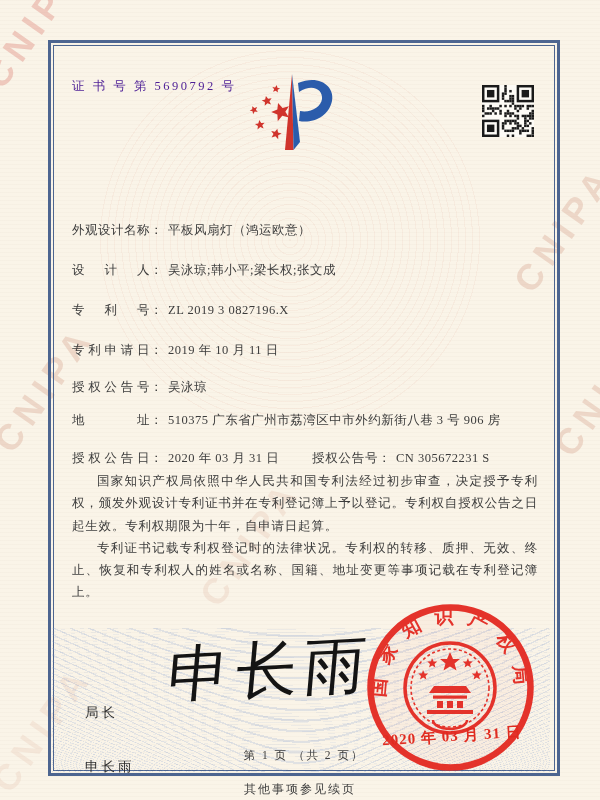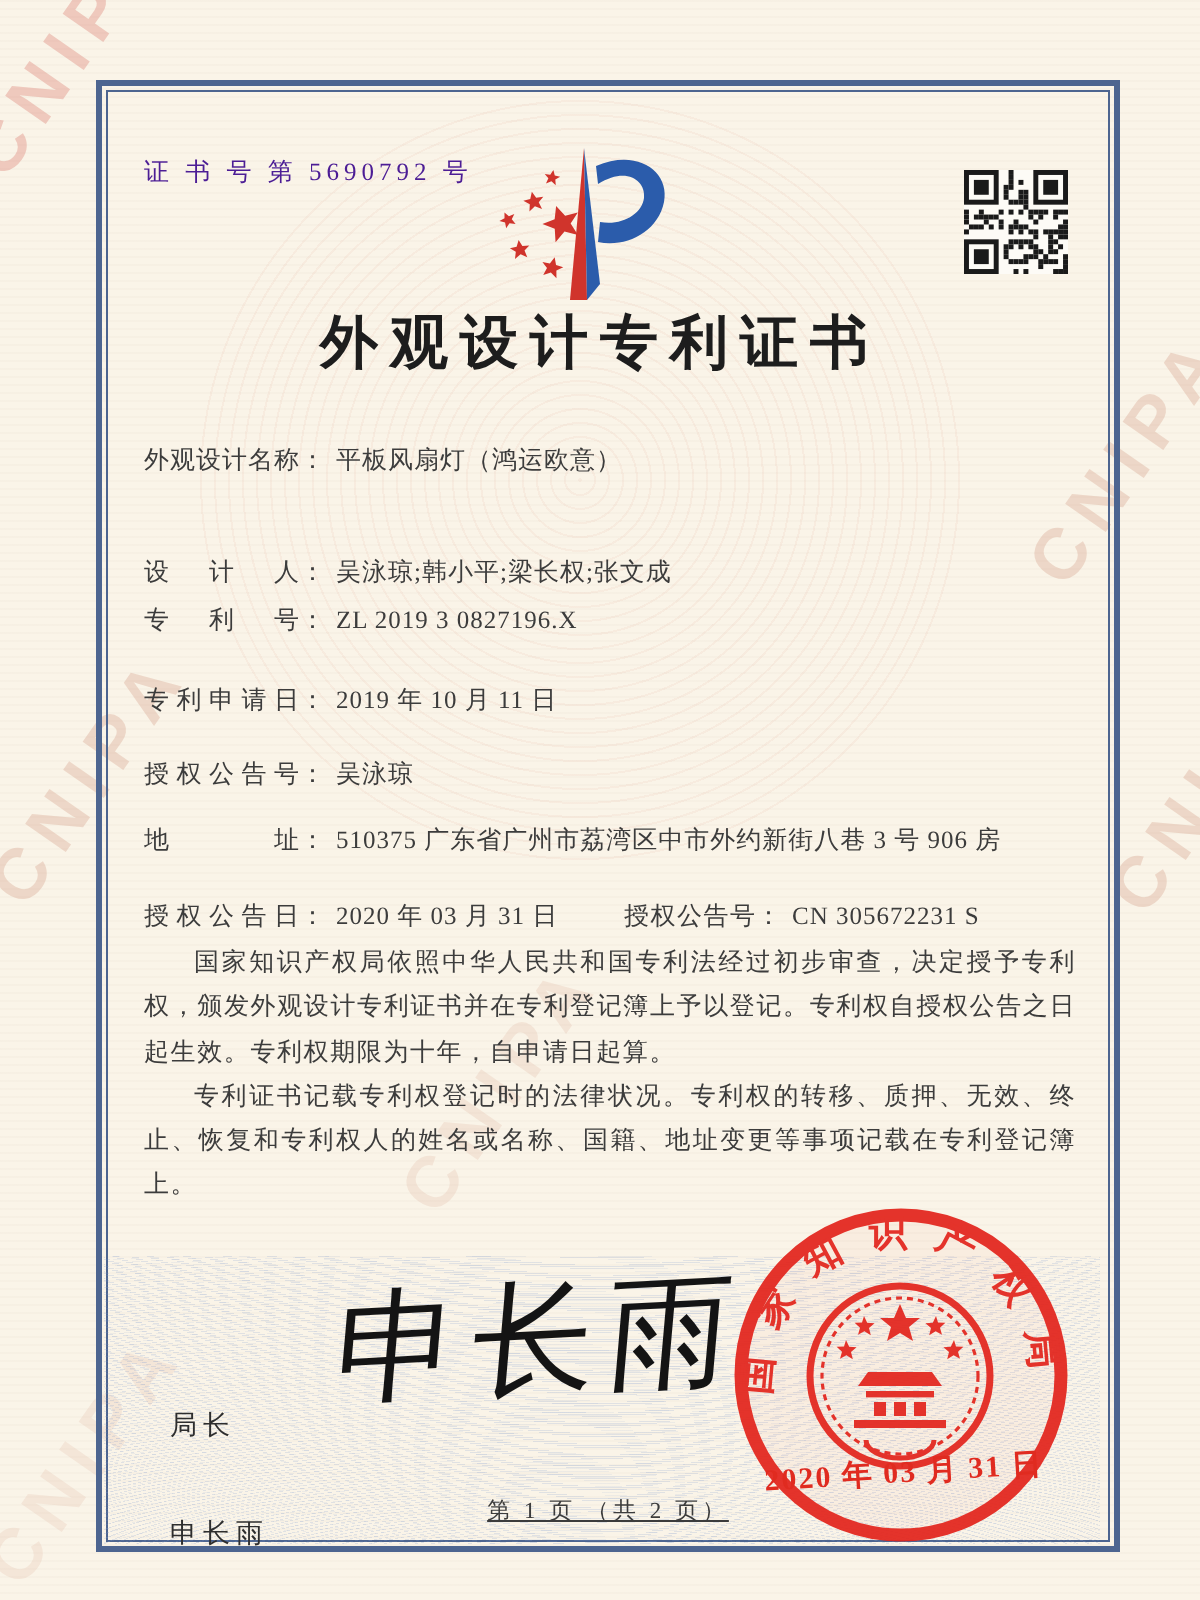--- a/index.html
+++ b/index.html
@@ -49,21 +49,21 @@
   .signer{position:absolute;left:85px;top:668px;z-index:4;font-size:13.5px;color:#2e2e2e;letter-spacing:3px;}
   .signer div{margin-bottom:14px;margin-top:36px;}
   .signature{position:absolute;left:168px;top:628px;z-index:4;font-size:62px;color:#141414;
              letter-spacing:6px;transform:rotate(-3deg) skewX(-8deg);font-family:"Liberation Serif",serif;}
   
   .seal{position:absolute;left:363px;top:600px;width:175px;height:175px;z-index:5;opacity:.93;}
   .seal-date{position:absolute;left:352px;top:727px;width:200px;text-align:center;z-index:6;
              color:#e02b20;font-weight:bold;font-size:15px;letter-spacing:1px;transform:rotate(-3.5deg);}
   
   .page-no{position:absolute;left:48px;top:748px;width:512px;text-align:center;z-index:4;
-           font-size:11.5px;letter-spacing:2px;color:#3c3c3c;text-decoration:underline;}
+           font-size:11.5px;letter-spacing:2px;color:#3c3c3c;}
   .cont-note{position:absolute;left:0;top:781px;width:600px;text-align:center;z-index:3;
              font-size:12px;letter-spacing:2px;color:#3f3f3f;}
 </style>
 </head>
 <body>
 
 <div class="page">
 
   <div class="texture"></div>
   <div class="ring-watermark"></div>
@@ -218,25 +218,24 @@
         <rect x="4.9523809523809526" y="4.9523809523809526" width="7.428571428571429" height="7.428571428571429" fill="#1a1a1a"></rect>
         <rect x="34.66666666666667" y="0" width="17.333333333333336" height="17.333333333333336" fill="#1a1a1a"></rect>
         <rect x="37.142857142857146" y="2.4761904761904763" width="12.380952380952381" height="12.380952380952381" fill="#fdfbf6"></rect>
         <rect x="39.61904761904762" y="4.9523809523809526" width="7.428571428571429" height="7.428571428571429" fill="#1a1a1a"></rect>
         <rect x="0" y="34.66666666666667" width="17.333333333333336" height="17.333333333333336" fill="#1a1a1a"></rect>
         <rect x="2.4761904761904763" y="37.142857142857146" width="12.380952380952381" height="12.380952380952381" fill="#fdfbf6"></rect>
         <rect x="4.9523809523809526" y="39.61904761904762" width="7.428571428571429" height="7.428571428571429" fill="#1a1a1a"></rect>
       </svg>
   </div>
 
-  <div class="title">外观设计专利证书</div>
 
   <div class="fields">
     <div class="row" style="top:0;font-family:Liberation Serif, serif;"><span class="lbl">外观设计名称</span>：<span class="val">平板风扇灯（鸿运欧意）</span></div>
-    <div class="row" style="top:40px;margin-top:16px;"><span class="lbl">设计人</span>：<span class="val">吴泳琼;韩小平;梁长权;张文成</span></div>
+    <div class="row" style="top:40px;"><span class="lbl">设计人</span>：<span class="val">吴泳琼;韩小平;梁长权;张文成</span></div>
     <div class="row" style="top:80px;"><span class="lbl">专利号</span>：<span class="val">ZL 2019 3 0827196.X</span></div>
     <div class="row" style="top:120px;"><span class="lbl">专利申请日</span>：<span class="val">2019 年 10 月 11 日</span></div>
     <div class="row" style="top:157px;"><span class="lbl">授权公告号</span>：<span class="val">吴泳琼</span></div>
     <div class="row" style="top:190px;"><span class="lbl">地址</span>：<span class="val">510375 广东省广州市荔湾区中市外约新街八巷 3 号 906 房</span></div>
     <div class="row" style="top:228px;">
       <span class="lbl">授权公告日</span>：<span class="val">2020 年 03 月 31 日</span>
       <span class="pair2"><span class="lbl">授权公告号</span>：<span class="val">CN 305672231 S</span></span>
     </div>
   </div>
 
@@ -275,14 +274,15 @@
         <rect x="84" y="101" width="6" height="7"></rect>
         <rect x="94" y="101" width="6" height="7"></rect>
         <rect x="64" y="110" width="46" height="4"></rect>
         <path d="M70,120 a17,9 0 0 0 34,0" fill="none" stroke="#e3251d" stroke-width="2.5"></path>
       </g>
     </svg>
   </div>
   <div class="seal-date">2020 年 03 月 31 日</div>
 
   <div class="page-no">第 1 页 （共 2 页）</div>
+  <div class="cont-note">其他事项参见续页</div>
 
 </div>
 
 </body></html>

